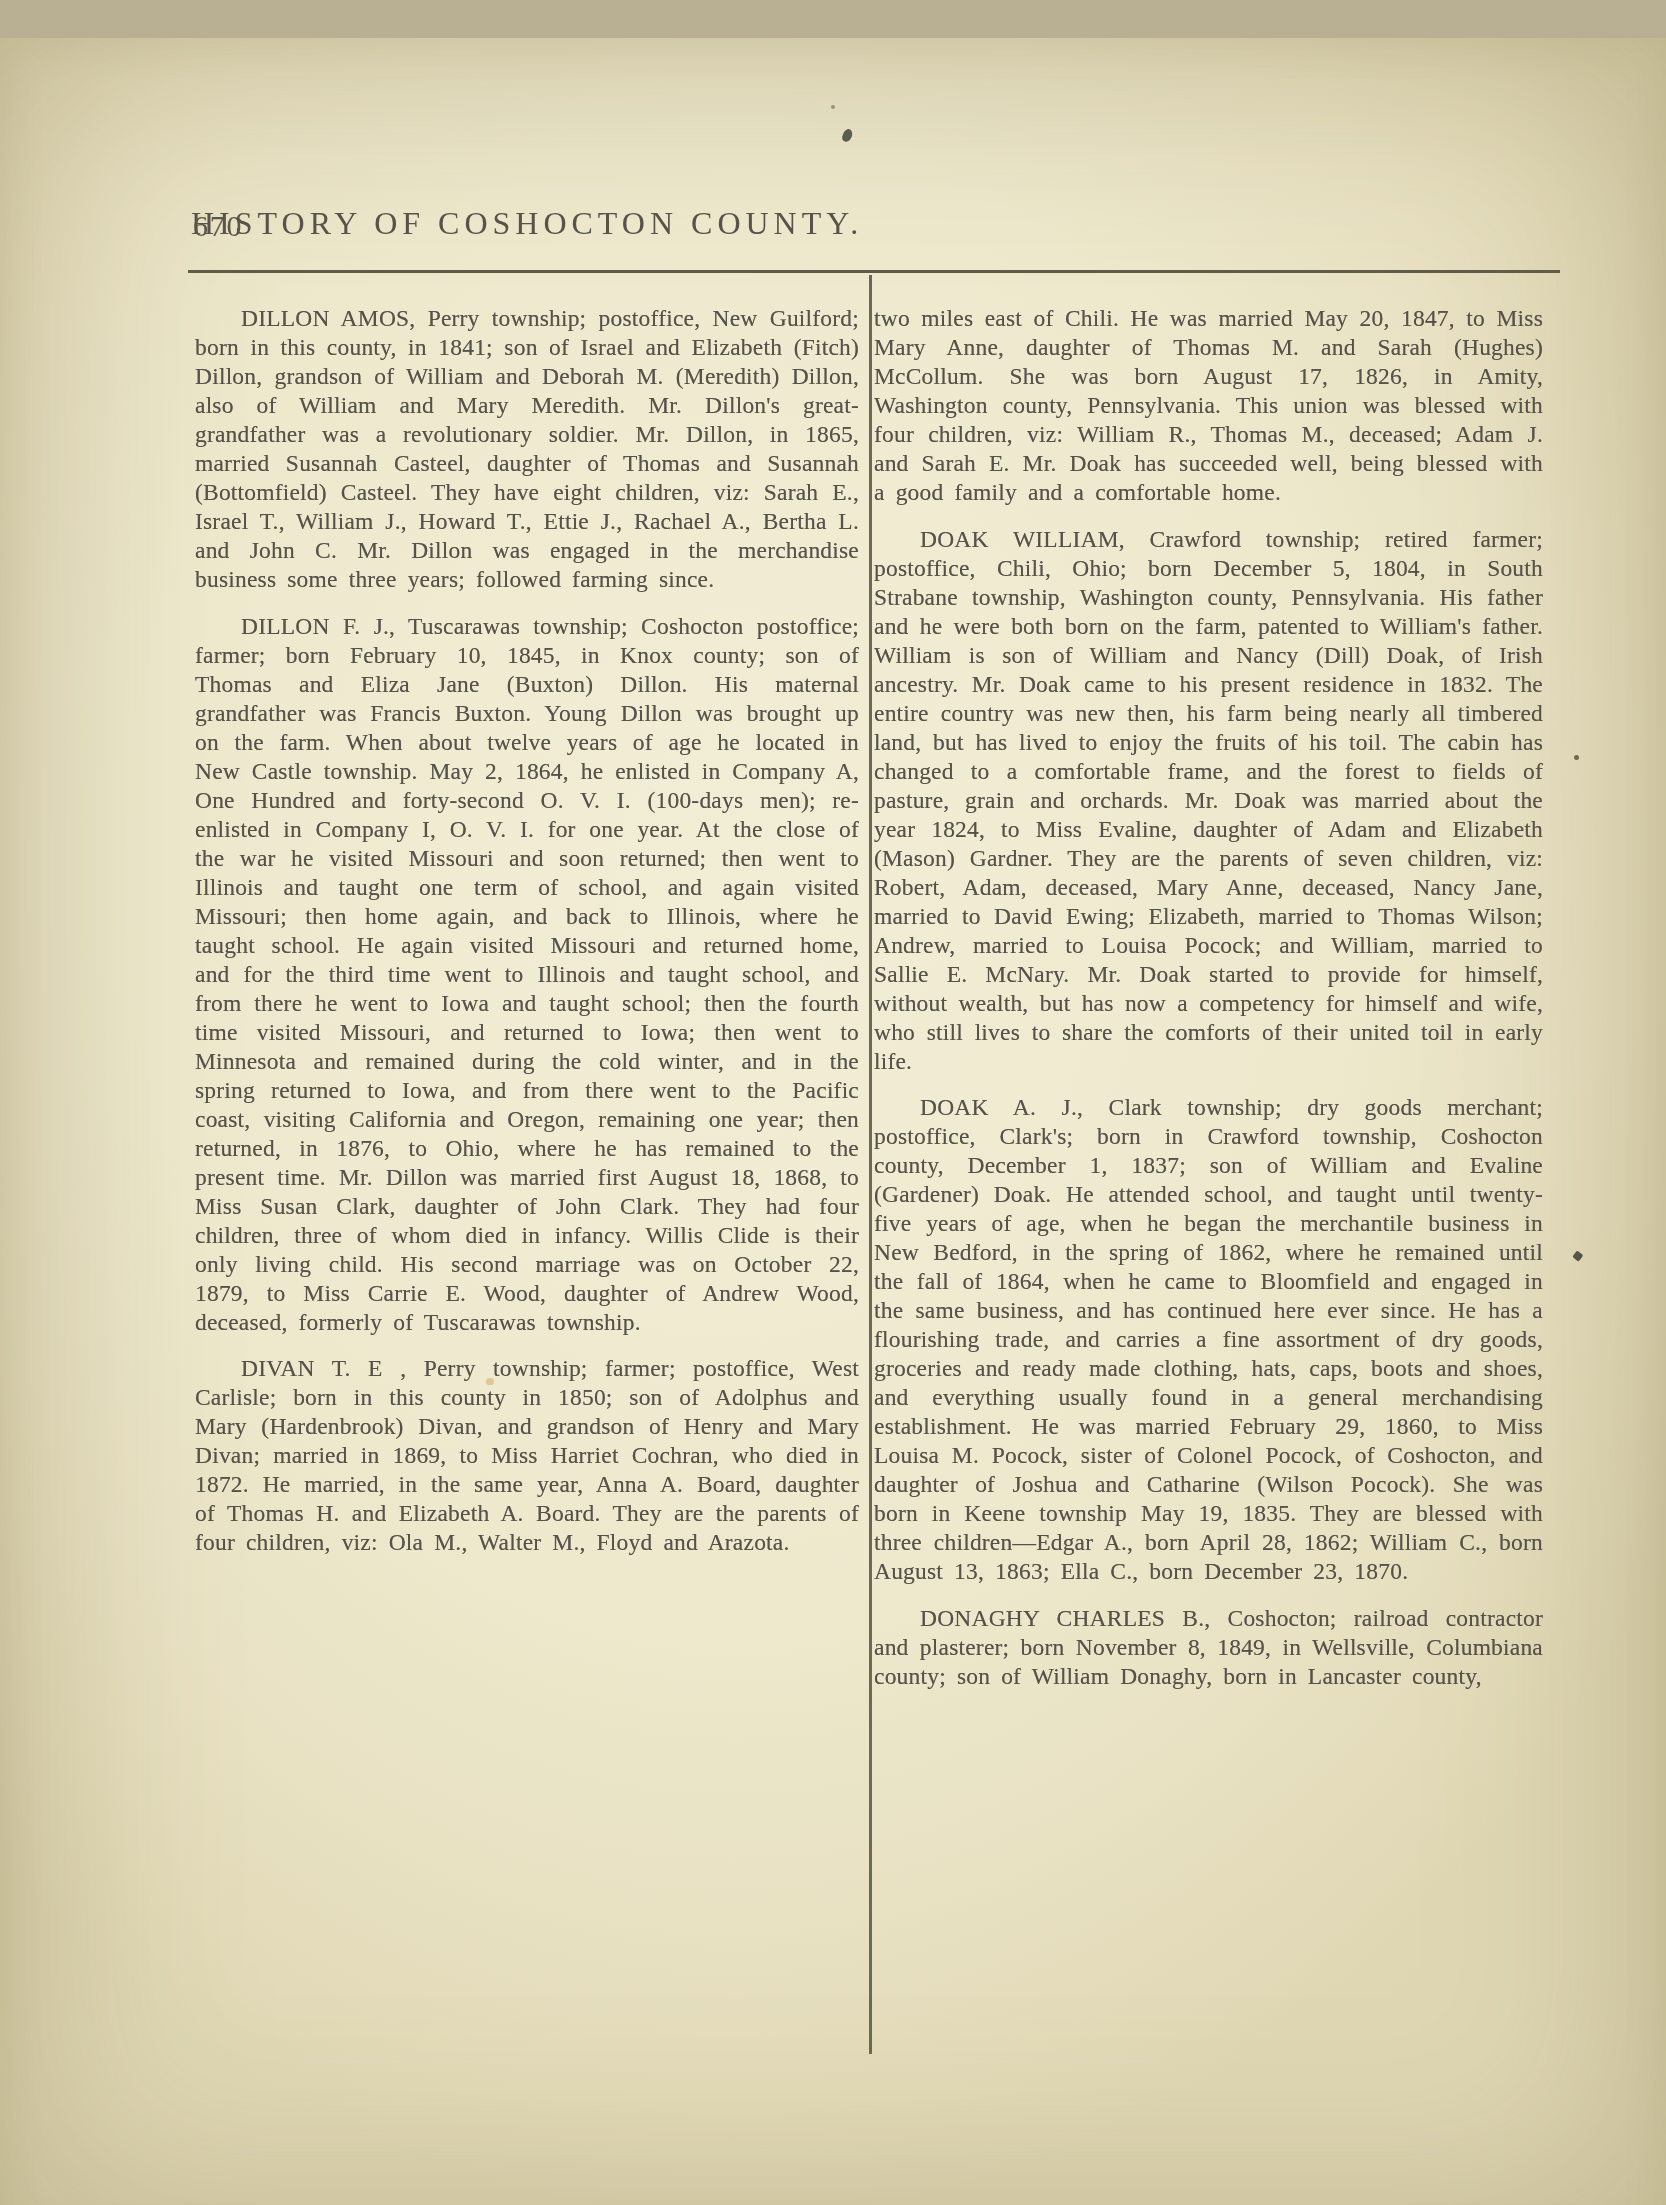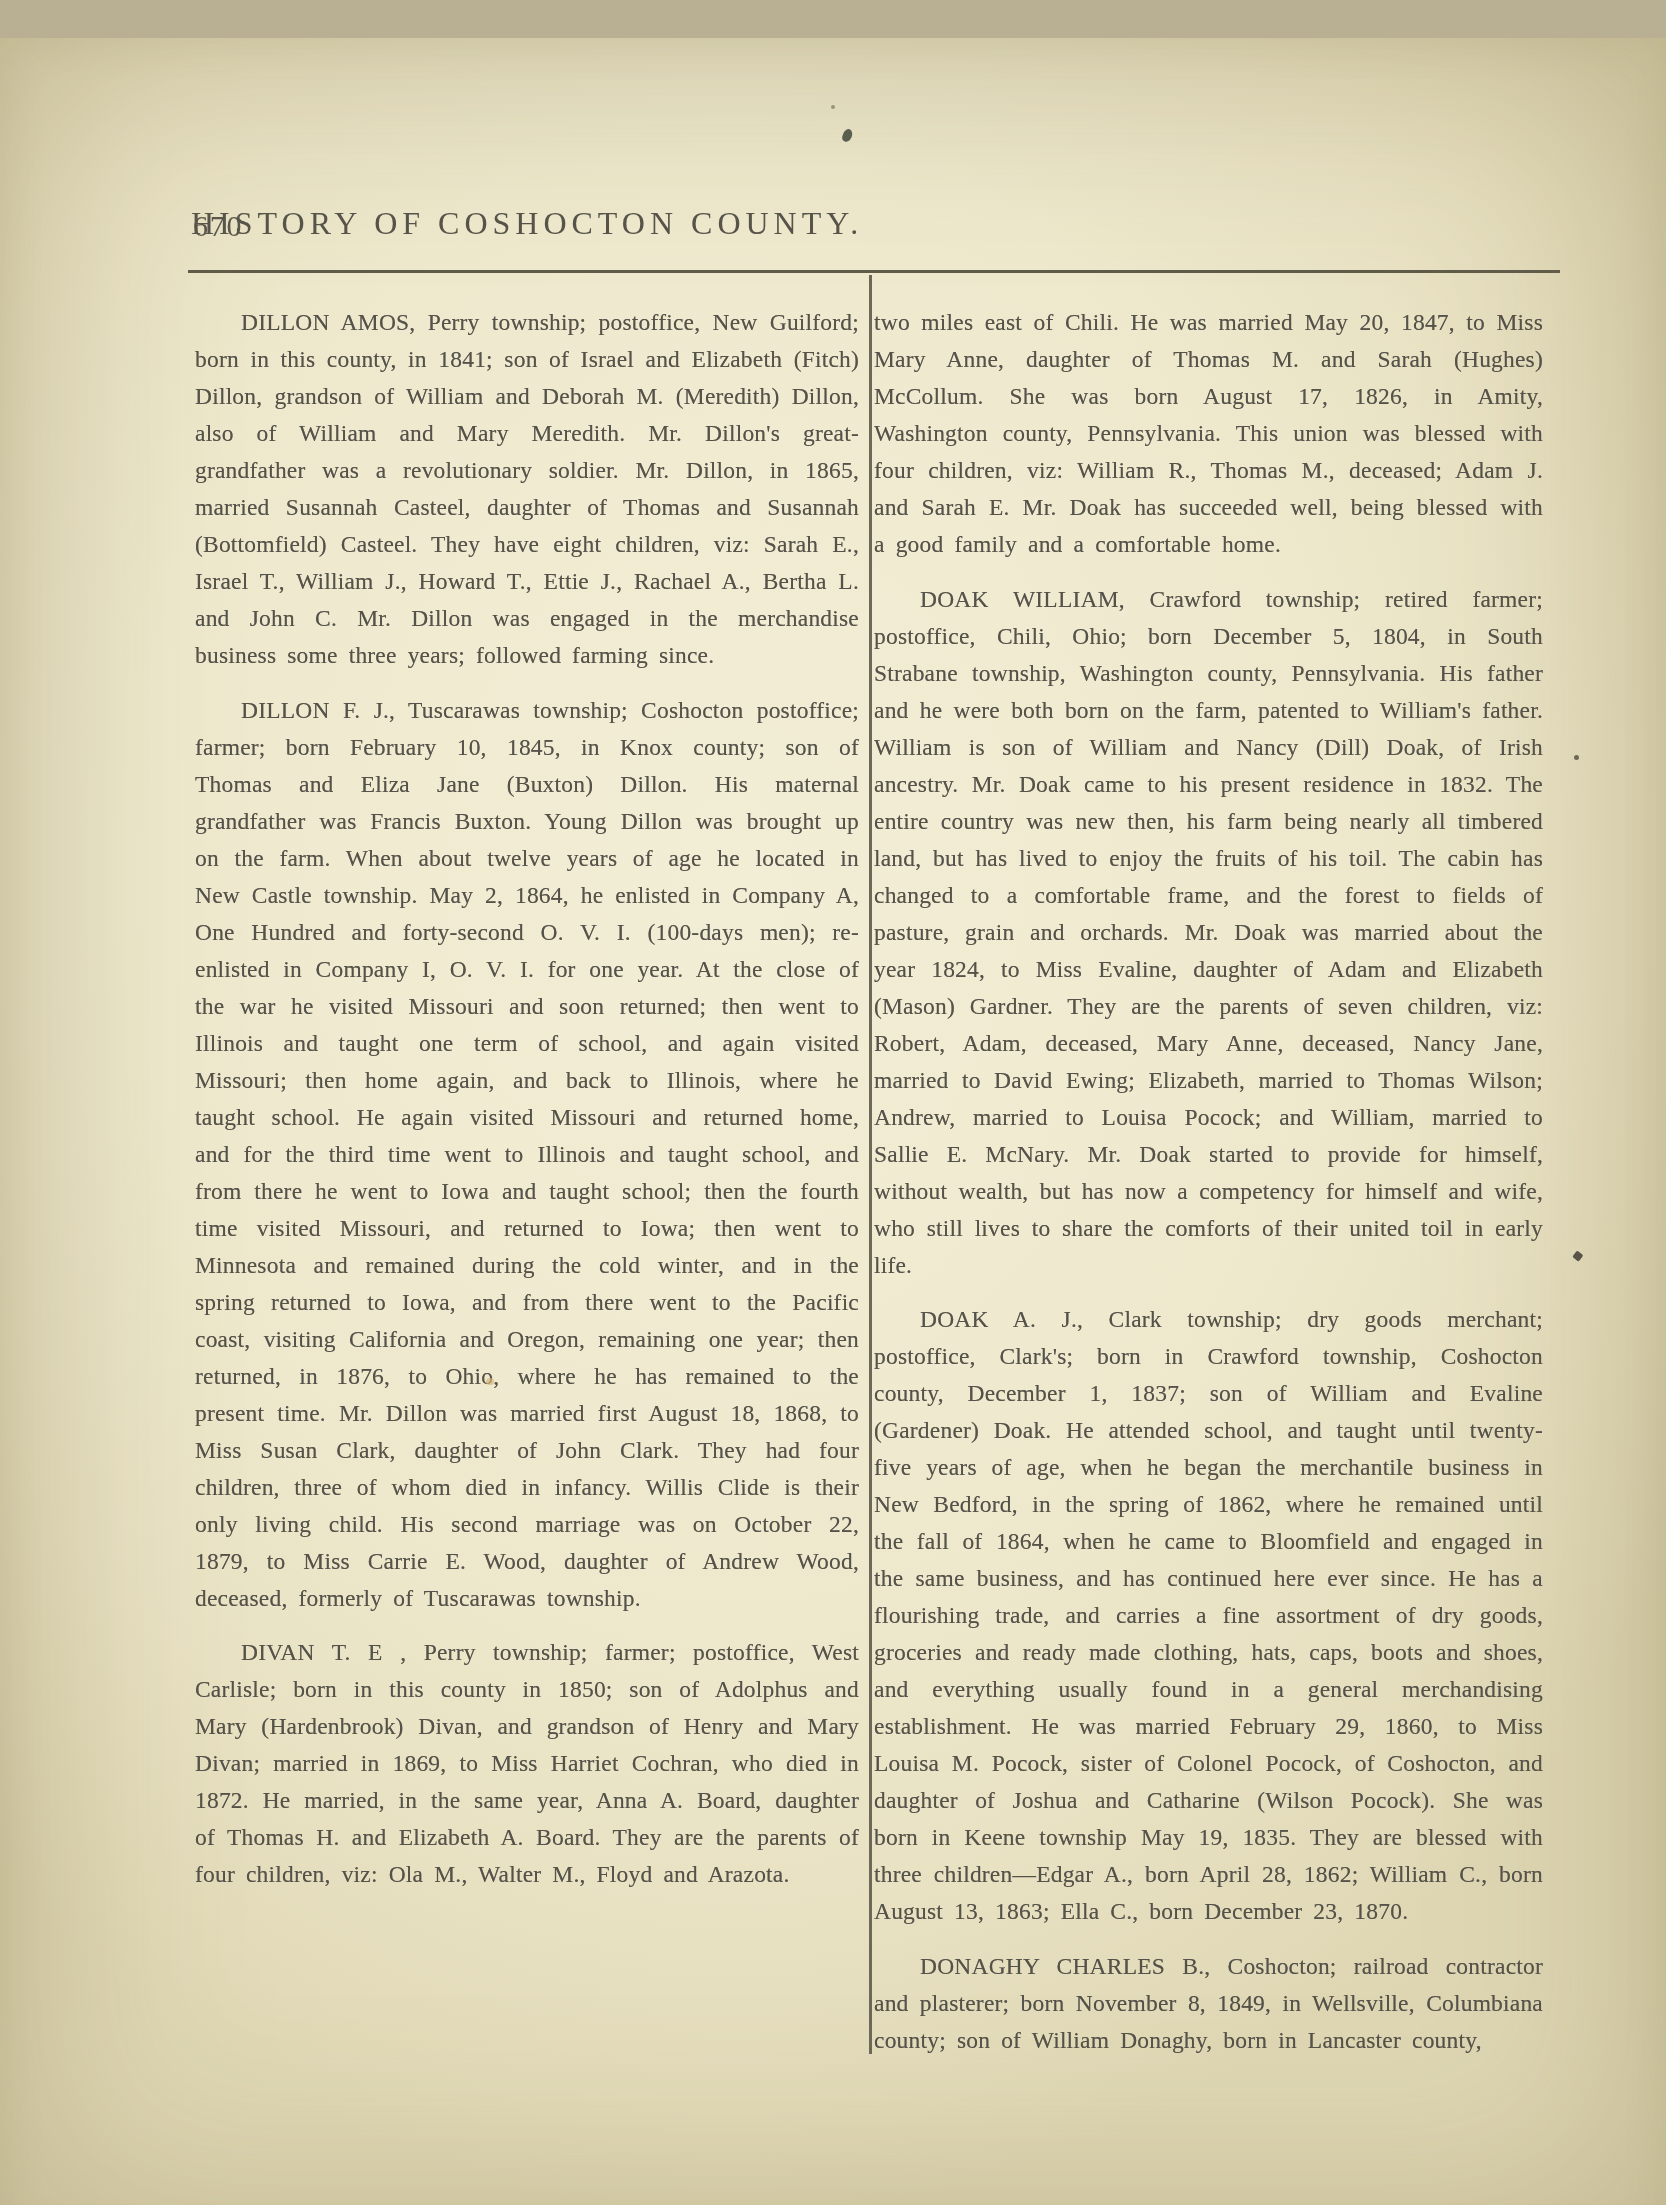--- a/index.html
+++ b/index.html
@@ -33,21 +33,21 @@
   .head-rule {
     position: absolute; left: 188px; top: 232px;
     width: 1372px; height: 2.5px; background: #605c4a;
   }
   .col-divider {
     position: absolute; left: 869px; top: 237px;
     width: 2.5px; height: 1779px; background: #6d6959;
   }
   .col {
     position: absolute; top: 266px;
-    font-size: 23.5px; line-height: 37px;
+    font-size: 23.5px; line-height: 29px;
     text-align: justify;
     word-spacing: 0.21em; letter-spacing: 0.2px;
     color: #55524a;
     text-shadow: 0 0 0.4px rgba(85,82,74,0.55);
   }
   .col-left  { left: 195px;  width: 664px; }
   .col-right { left: 874px; width: 669px; }
   .col p { margin: 0 0 17.6px 0; }
   .col p.indent { text-indent: 46px; }
   .col p:last-child { margin-bottom: 0; }

